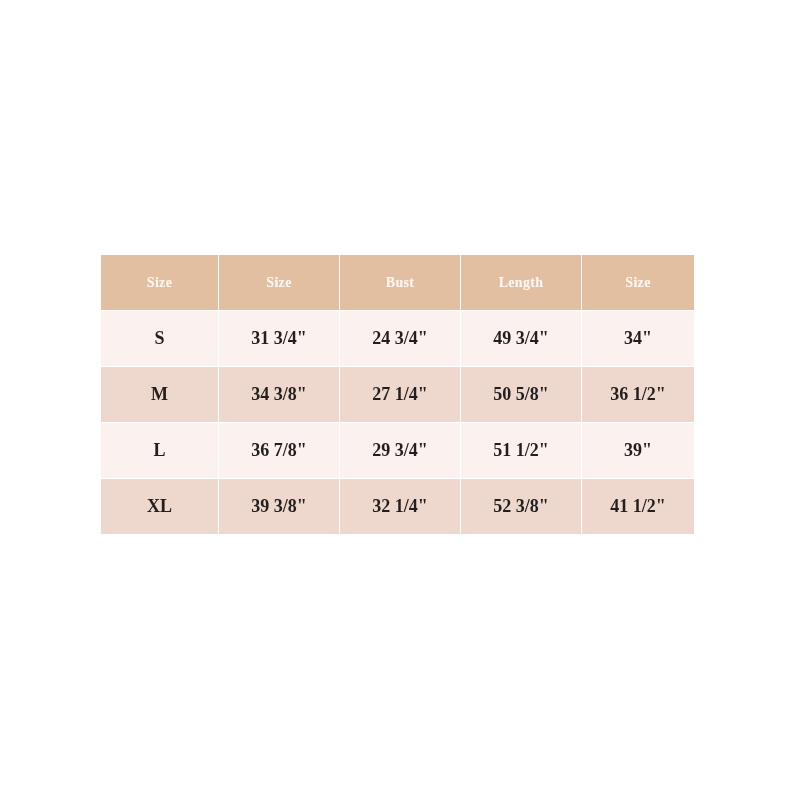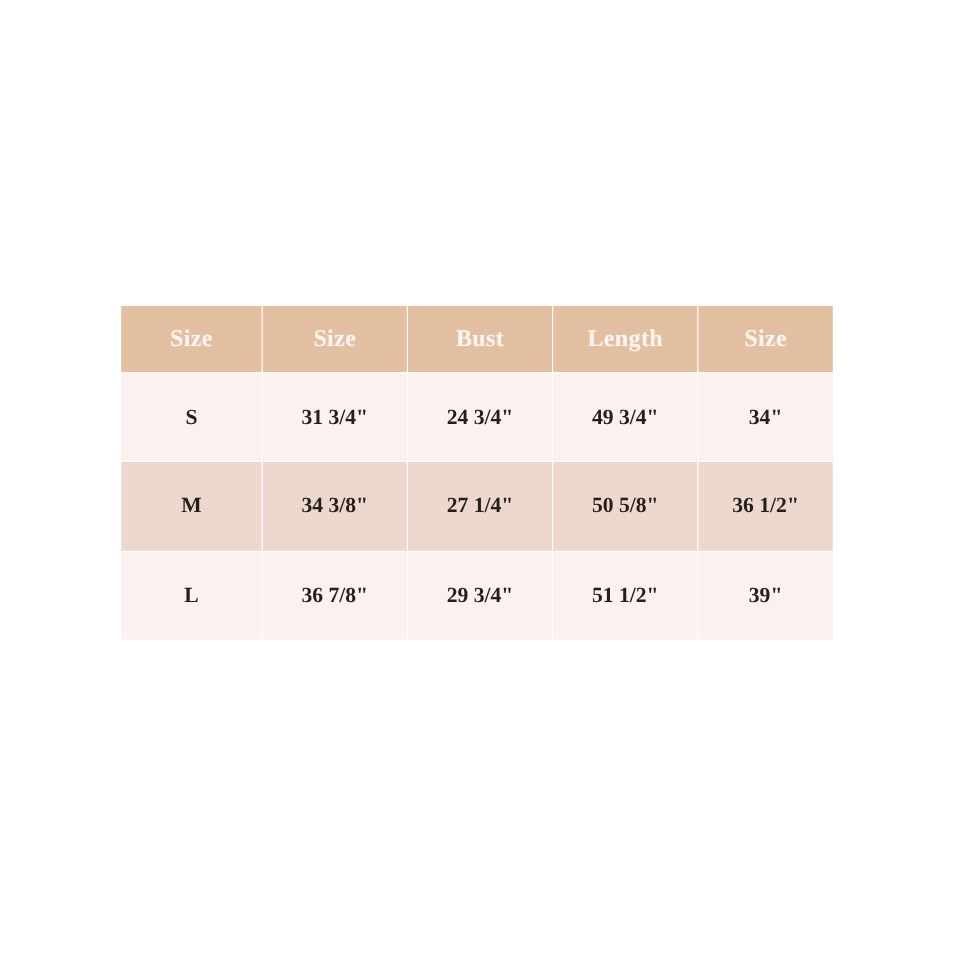--- a/index.html
+++ b/index.html
@@ -46,21 +46,21 @@
   col.c-waist  { width: 120px; }
   col.c-length { width: 120px; }
   col.c-hips   { width: 112px; }
 
   thead tr { height: 55px; }
   tbody tr { height: 55px; }
 
   thead th {
     background: #e3bfa2;
     color: #fdf6f0;
-    font-size: 20px;
+    font-size: 14px;
     letter-spacing: 0.3px;
     text-shadow: 0 0 1px rgba(253,246,240,0.35);
   }
 
   tbody tr.row-light td {
     background: #fbf1ee;
     color: #231f1e;
     font-size: 18px;
   }
 
@@ -110,15 +110,22 @@
         <td>50 5/8"</td>
         <td>36 1/2"</td>
       </tr>
       <tr class="row-light">
         <td class="cell-size">L</td>
         <td>36 7/8"</td>
         <td>29 3/4"</td>
         <td>51 1/2"</td>
         <td>39"</td>
       </tr>
+      <tr class="row-dark">
+        <td class="cell-size">XL</td>
+        <td>39 3/8"</td>
+        <td>32 1/4"</td>
+        <td>52 3/8"</td>
+        <td>41 1/2"</td>
+      </tr>
     </tbody>
   </table>
 </div>
 
 </body></html>

